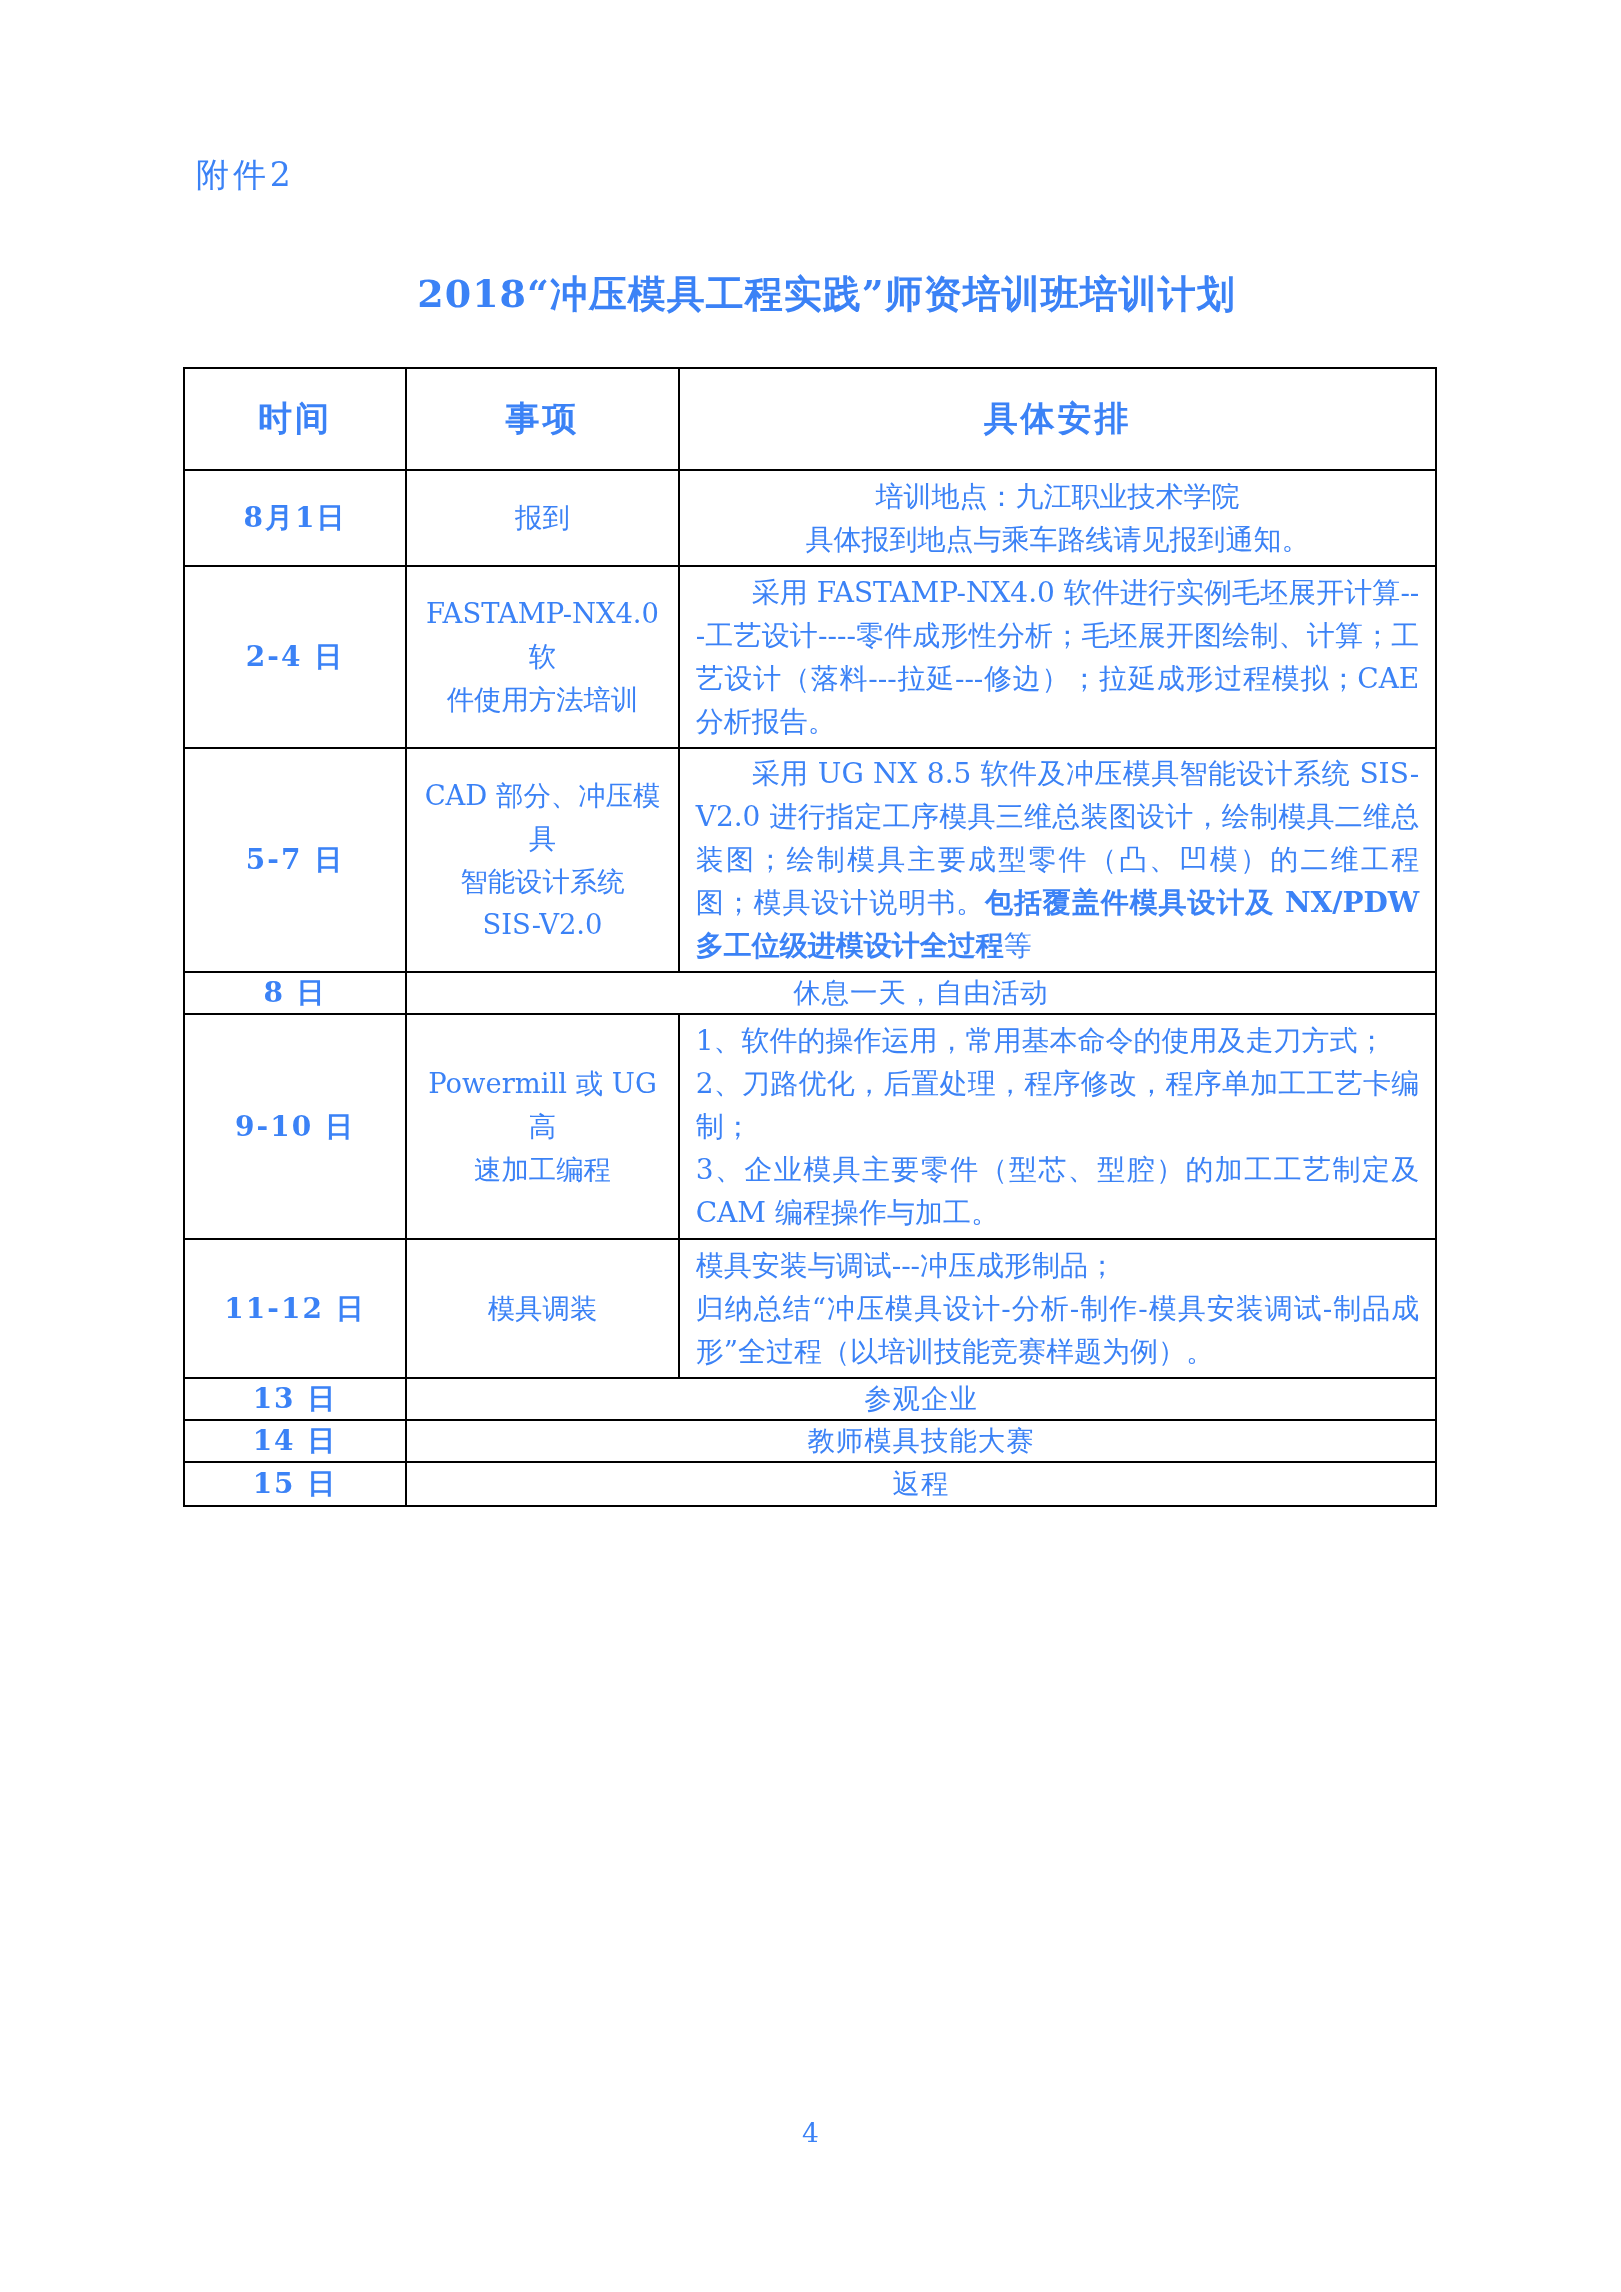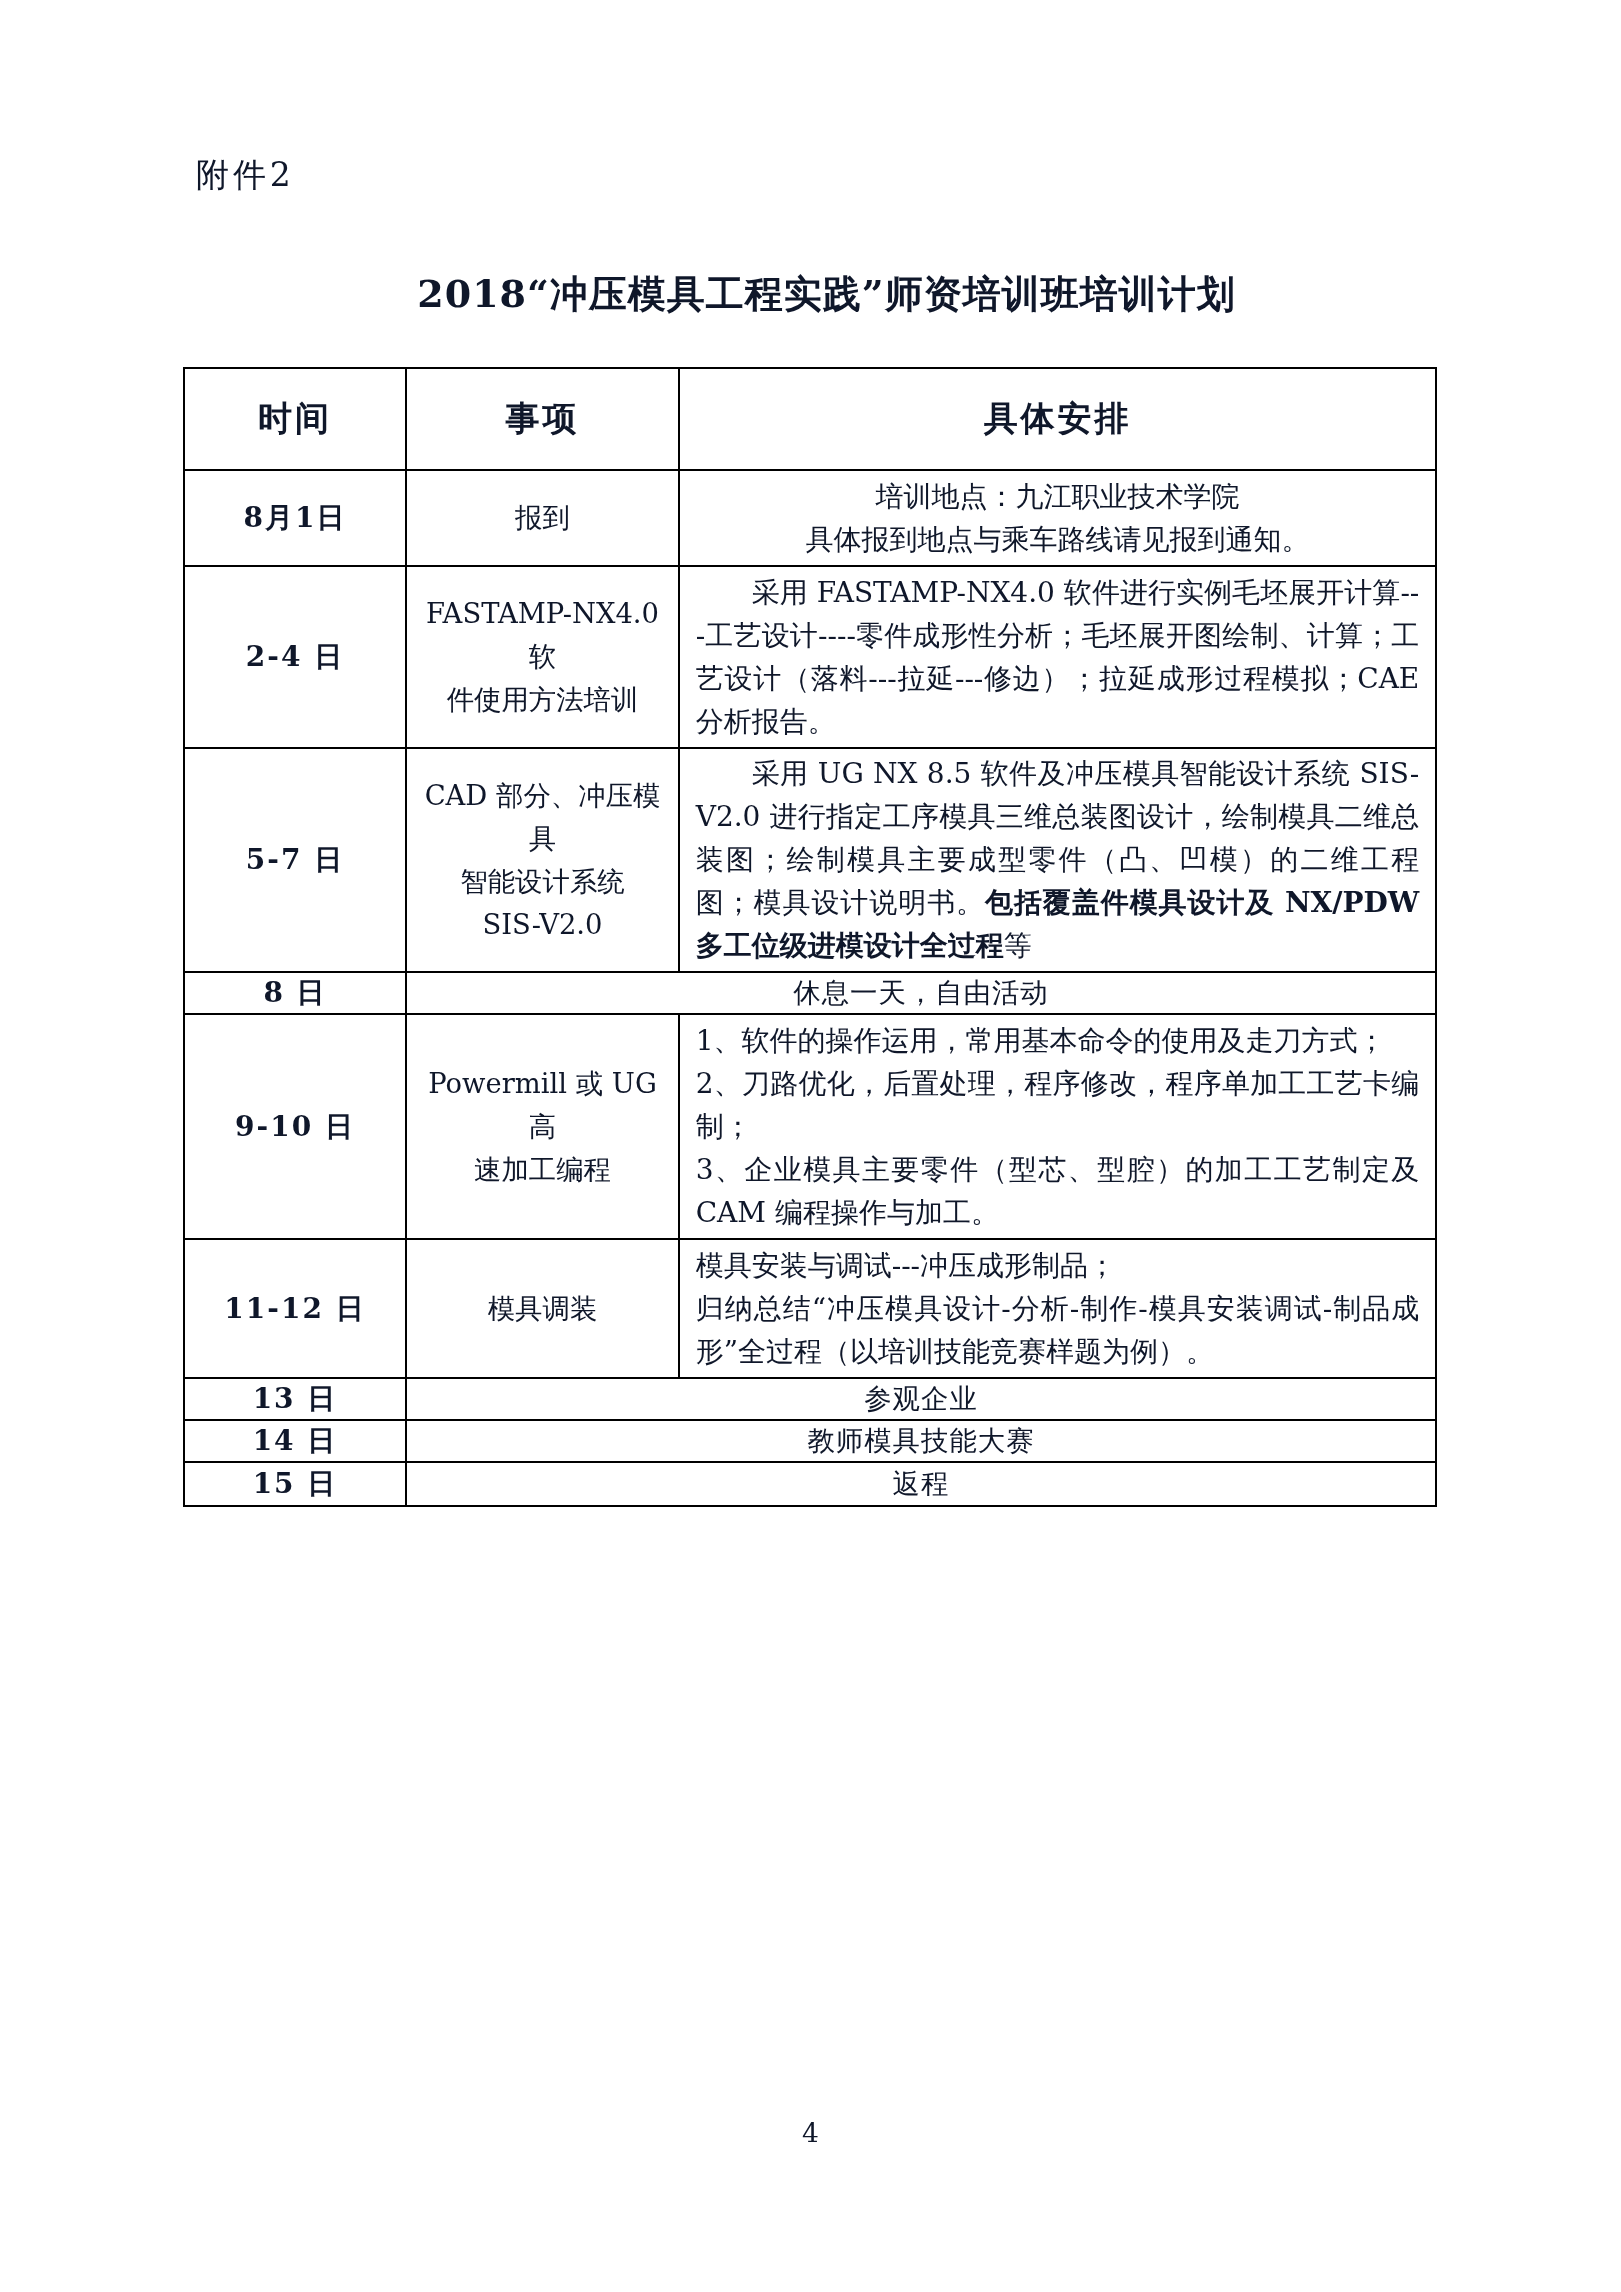--- a/index.html
+++ b/index.html
@@ -5,21 +5,21 @@
   html, body {
     margin: 0;
     padding: 0;
     background: #ffffff;
   }
   .page {
     position: relative;
     width: 1621px;
     height: 2293px;
     background: #ffffff;
-    color: #0f172a;
+    color: #3b82f6;
     font-family: "DejaVu Serif", "Liberation Serif", serif;
   }
   .attachment {
     position: absolute;
     left: 196px;
     top: 153px;
     font-size: 33px;
     letter-spacing: 3.9px;
   }
   .doc-title {

